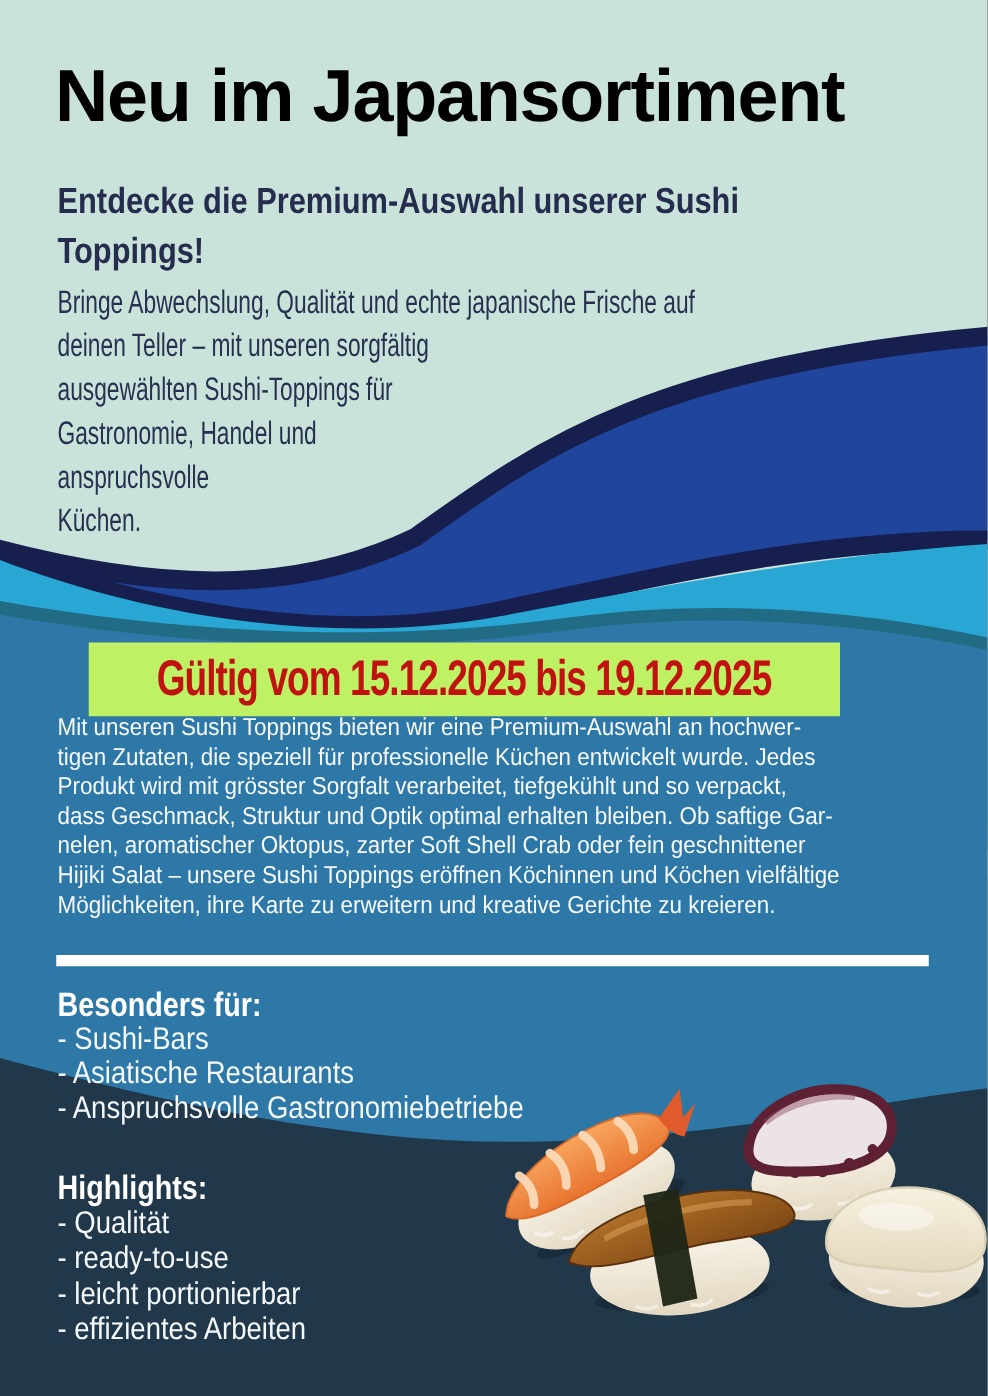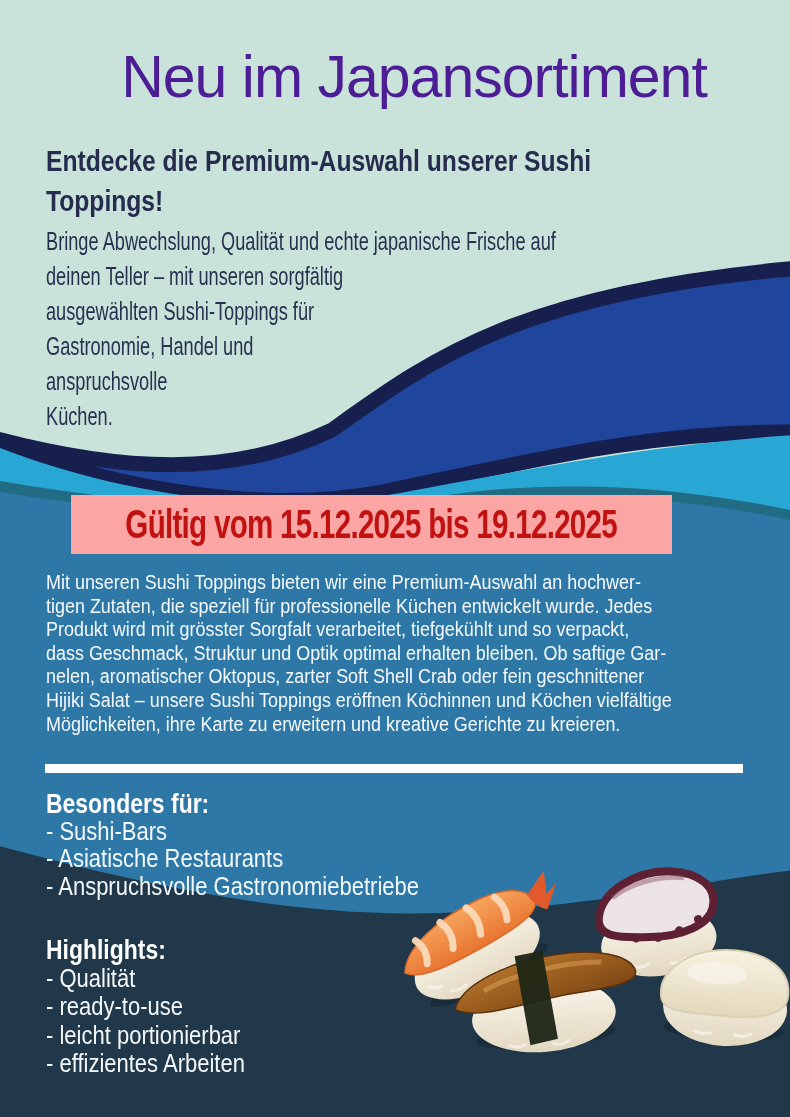--- a/index.html
+++ b/index.html
@@ -5,35 +5,35 @@
   html,body{margin:0;padding:0;background:#666;}
   .poster{
     position:relative;width:790px;height:1117px;margin:0 auto;
     overflow:hidden;background:#c9e3da;
     font-family:"Liberation Sans",sans-serif;
   }
   .poster svg.bg{position:absolute;left:0;top:0;}
   .abs{position:absolute;}
   .title{
     left:44px;top:46px;width:740px;
-    font-size:59px;font-weight:400;color:#4c1d95;
-    letter-spacing:-1px;line-height:1.08;white-space:nowrap;text-align:center;
+    font-size:59px;font-weight:700;color:#000000;
+    letter-spacing:-1px;line-height:1.08;white-space:nowrap;
   }
   .subtitle{
     left:46px;top:141px;
     font-size:29px;font-weight:700;color:#262c4e;line-height:40px;
     transform:scaleX(.85);transform-origin:left top;white-space:nowrap;
   }
   .intro{
     left:46px;top:224px;
     font-size:26px;font-weight:400;color:#27314f;line-height:35px;
     transform:scaleX(.70);transform-origin:left top;white-space:nowrap;
   }
   .validity-box{
-    left:71px;top:495px;width:601px;height:59px;background:#fca5a5;
+    left:71px;top:514px;width:601px;height:59px;background:#bef264;
     display:flex;align-items:center;justify-content:center;
   }
   .validity-text{
     font-size:40px;font-weight:700;color:#c01311;letter-spacing:-1px;
     transform:scaleX(.74);transform-origin:center center;white-space:nowrap;
   }
   .description{
     left:46px;top:571px;
     font-size:19.5px;color:#f7fafc;line-height:23.6px;
     transform:scaleX(.92);transform-origin:left top;white-space:nowrap;

